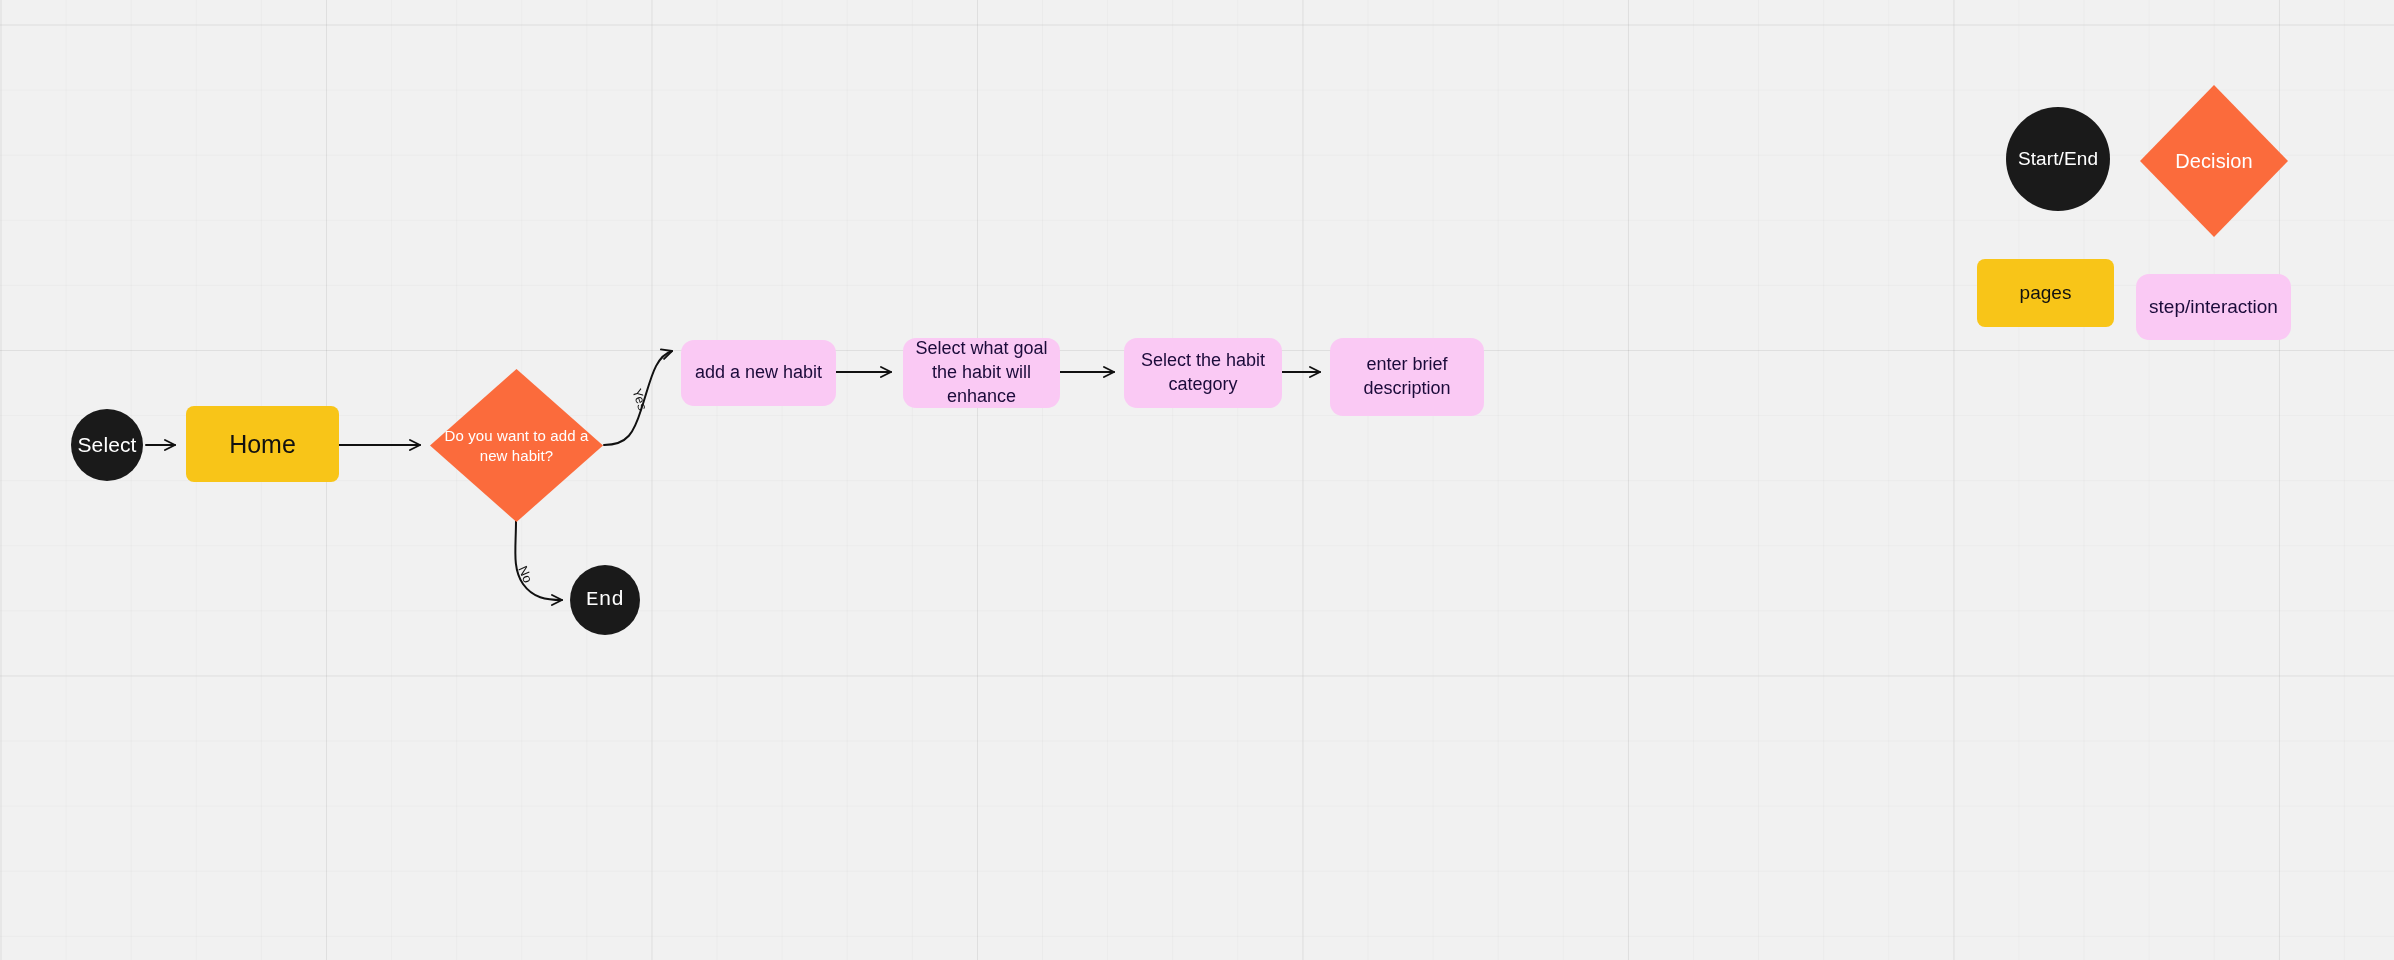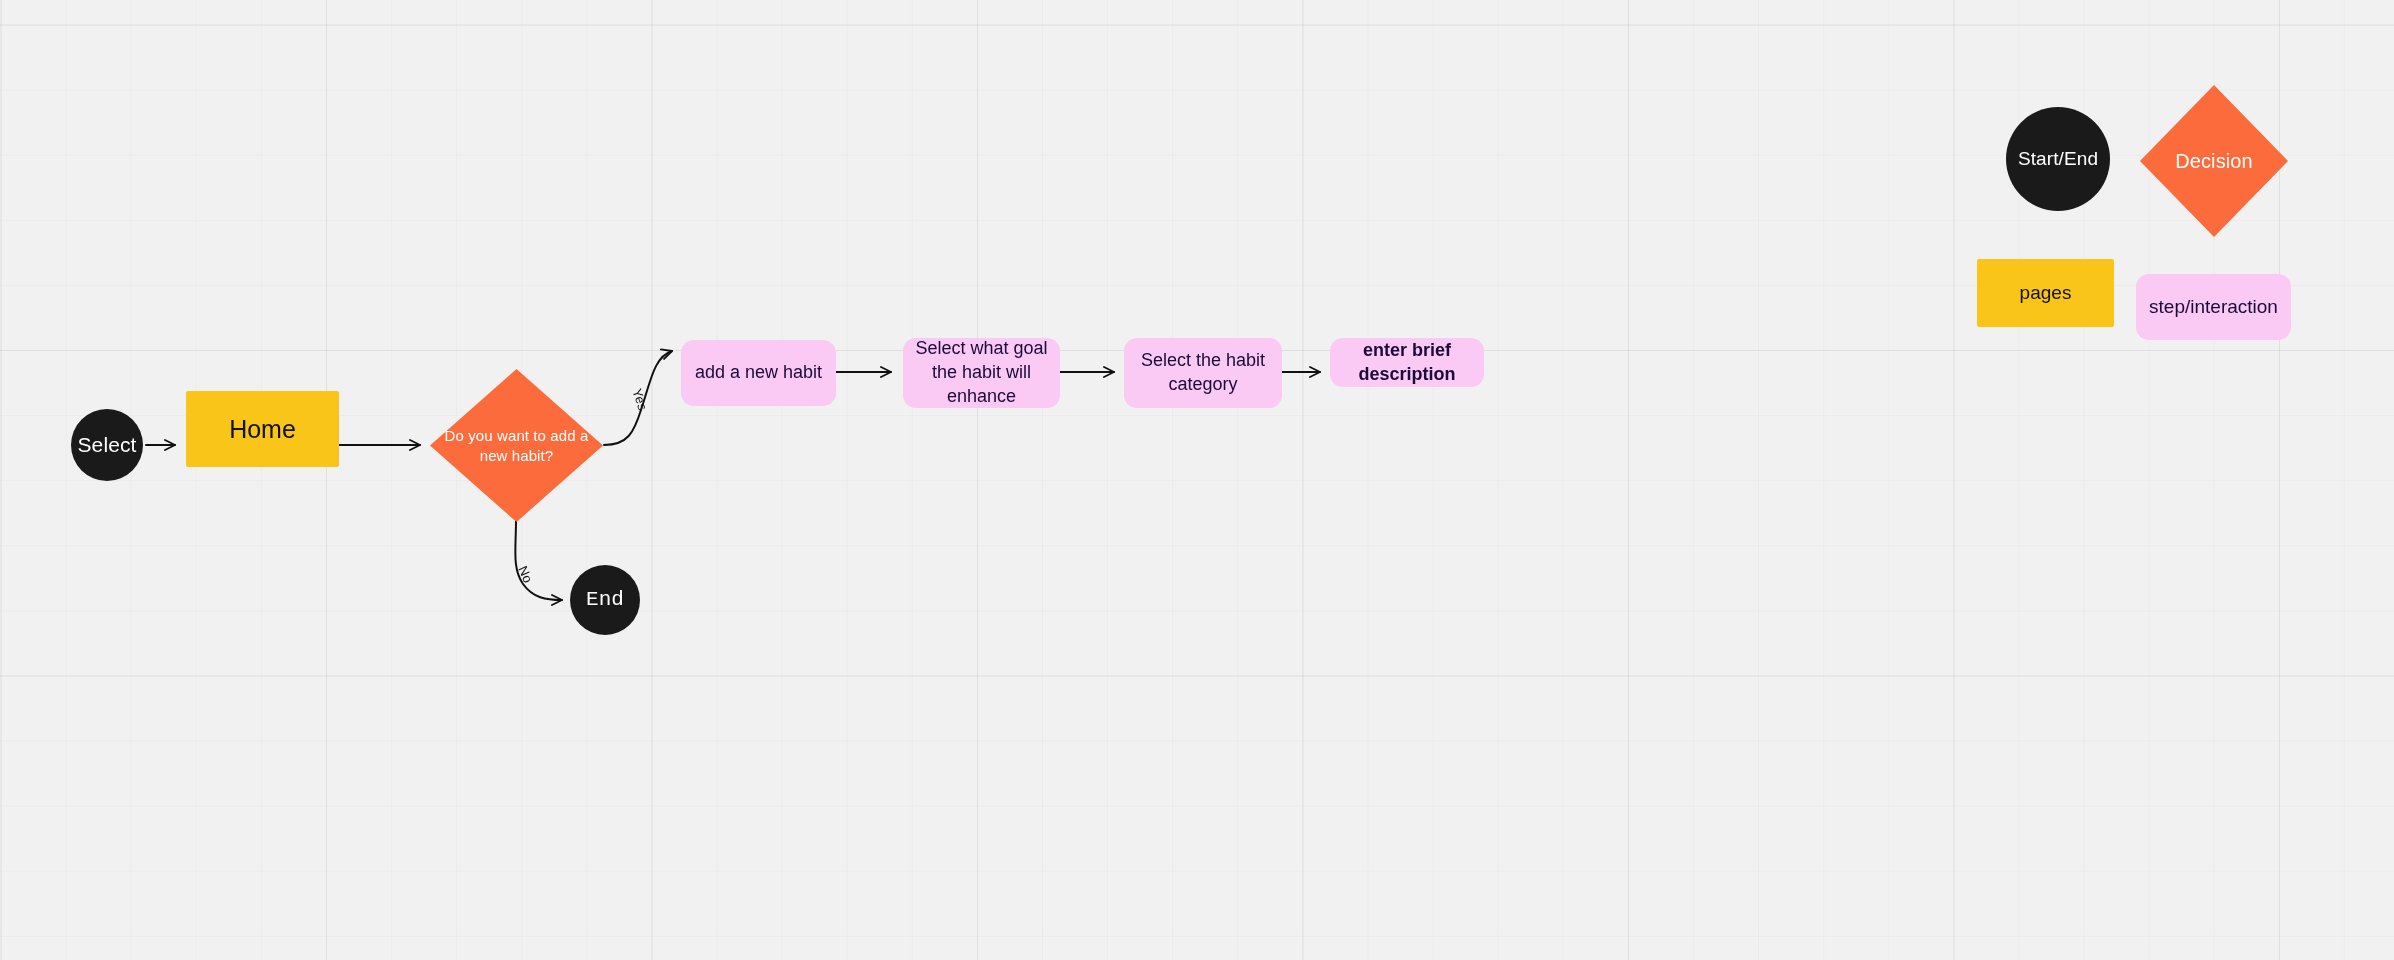--- a/index.html
+++ b/index.html
@@ -43,21 +43,21 @@
     line-height:1.15;
     letter-spacing:0.1px;
     text-align:center;
   }
   
   .n-page{
     background:#f8c518;
     color:#111111;
     font-size:25px;
     line-height:1.2;
-    border-radius:2px;
+    border-radius:8px;
   }
   
   .n-step{
     background:#fac9f4;
     color:#1b0b3a;
     font-size:18px;
     line-height:1.33;
     border-radius:13px;
     padding:16px 10px;
   }
@@ -113,42 +113,42 @@
     </g>
   </svg>
 
   <div class="edge-label" style="left:629px;top:392px;transform:rotate(72deg);">Yes</div>
   <div class="edge-label" style="left:517px;top:567px;transform:rotate(66deg);">No</div>
 
   <div class="node n-terminal" style="left:71px;top:409px;width:72px;height:72px;">
     <span>Select</span>
   </div>
 
-  <div class="node n-page" style="left:186px;top:391px;width:153px;height:76px;">
+  <div class="node n-page" style="left:186px;top:406px;width:153px;height:76px;">
     <span>Home</span>
   </div>
 
   <div class="node n-decision" style="left:430px;top:369px;width:173px;height:153px;">
     <span class="dia"></span>
     <span class="dlabel">Do you want to add a new habit?</span>
   </div>
 
   <div class="node n-step" style="left:681px;top:340px;width:155px;height:66px;">
     <span>add a new habit</span>
   </div>
 
   <div class="node n-step" style="left:1124px;top:338px;width:158px;height:70px;">
     <span>Select the habit category</span>
   </div>
 
   <div class="node n-step" style="left:903px;top:338px;width:157px;height:70px;">
     <span>Select what goal the habit will enhance</span>
   </div>
 
-  <div class="node n-step" style="left:1330px;top:338px;width:154px;height:49px;font-weight:bold;">
+  <div class="node n-step" style="left:1330px;top:338px;width:154px;height:78px;">
     <span>enter brief description</span>
   </div>
 
   <div class="node n-terminal" style="left:570px;top:565px;width:70px;height:70px;font-family:Liberation Mono, monospace;">
     <span>End</span>
   </div>
 
   <div class="node n-terminal" style="left:2006px;top:107px;width:104px;height:104px;font-size:19px;">
     <span>Start/End</span>
   </div>

